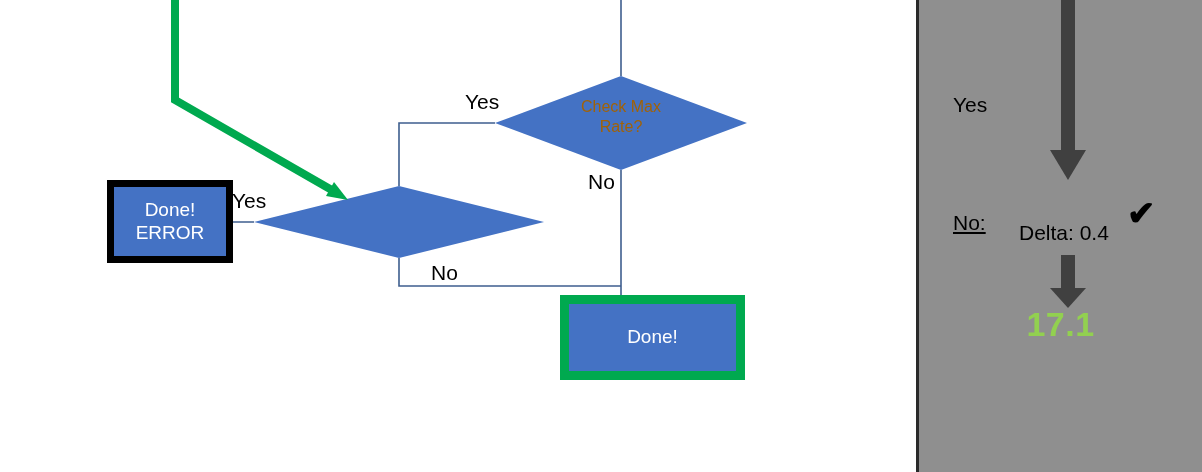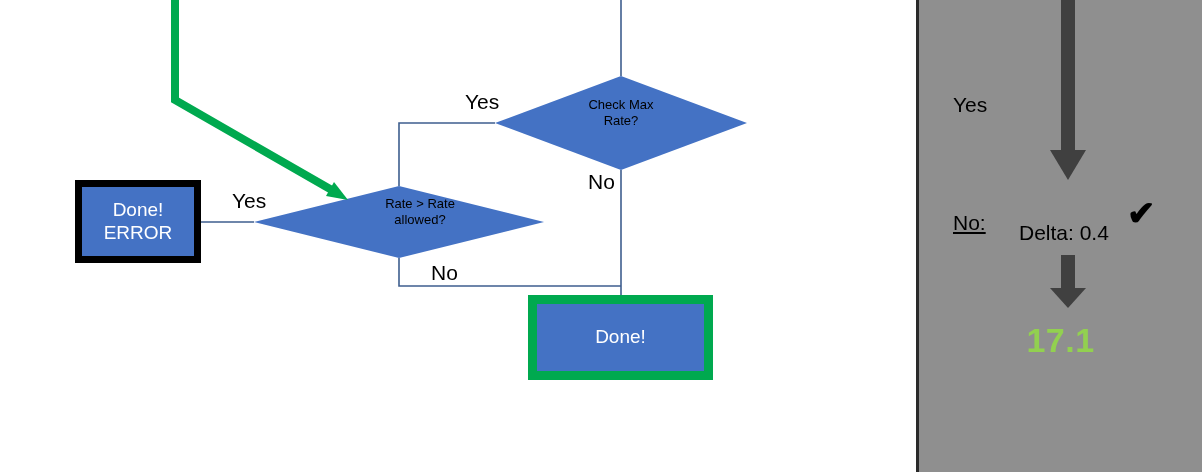--- a/index.html
+++ b/index.html
@@ -39,20 +39,21 @@
   }
 
   
   .proc-box {
     position: absolute;
     background: #4472C4;
     box-sizing: border-box;
     display: flex;
     align-items: center;
     justify-content: center;
+    margin-left: 32px;
   }
   #box-error {
     left: 75px; top: 180px;
     width: 126px; height: 83px;
     border: 7px solid #000000;
   }
   #box-error .node-label {
     position: static;
     font-size: 19px;
     color: #ffffff;
@@ -64,22 +65,22 @@
   }
   #box-done .node-label {
     position: static;
     font-size: 19px;
     color: #ffffff;
   }
 
   
   .diamond-text {
     position: absolute;
-    color: #000000;
-    font-size: 13px;
+    color: #a16207;
+    font-size: 16px;
     text-align: center;
     line-height: 1.25;
     white-space: pre-line;
     pointer-events: none;
   }
   #txt-rate {
     left: 330px; top: 196px;
     width: 180px;
   }
   #txt-checkmax {
@@ -133,21 +134,20 @@
   #p-value {
     position: absolute;
     left: 0; right: 0;
     top: 305px;
     text-align: center;
     color: #92D050;
     font-size: 34px;
     font-weight: bold;
     letter-spacing: 0.5px;
     pointer-events: none;
-    margin-top: 16px;
   }
 </style>
 </head>
 <body>
 
 <div id="stage">
 
   <div id="flowchart">
 
     <svg id="flow-svg" viewBox="0 0 916 472">
@@ -167,22 +167,20 @@
       <polyline points="399,258 399,286 621,286" fill="none" stroke="#3E5E8E" stroke-width="1.6"></polyline>
 
       <g>
         <polyline points="175,-10 175,100 337,193" fill="none" stroke="#00A94F" stroke-width="8" stroke-linecap="butt" stroke-linejoin="miter"></polyline>
         <polygon points="348,200 326,196 334,182" fill="#00A94F"></polygon>
       </g>
     </svg>
 
     <div class="diamond-text" id="txt-checkmax">Check Max
 Rate?</div>
-    <div class="diamond-text" id="txt-rate">Rate &gt; Rate
-allowed?</div>
 
     <div class="proc-box" id="box-error">
       <div class="node-label">Done!
 ERROR</div>
     </div>
 
     <div class="proc-box" id="box-done">
       <div class="node-label">Done!</div>
     </div>
 

